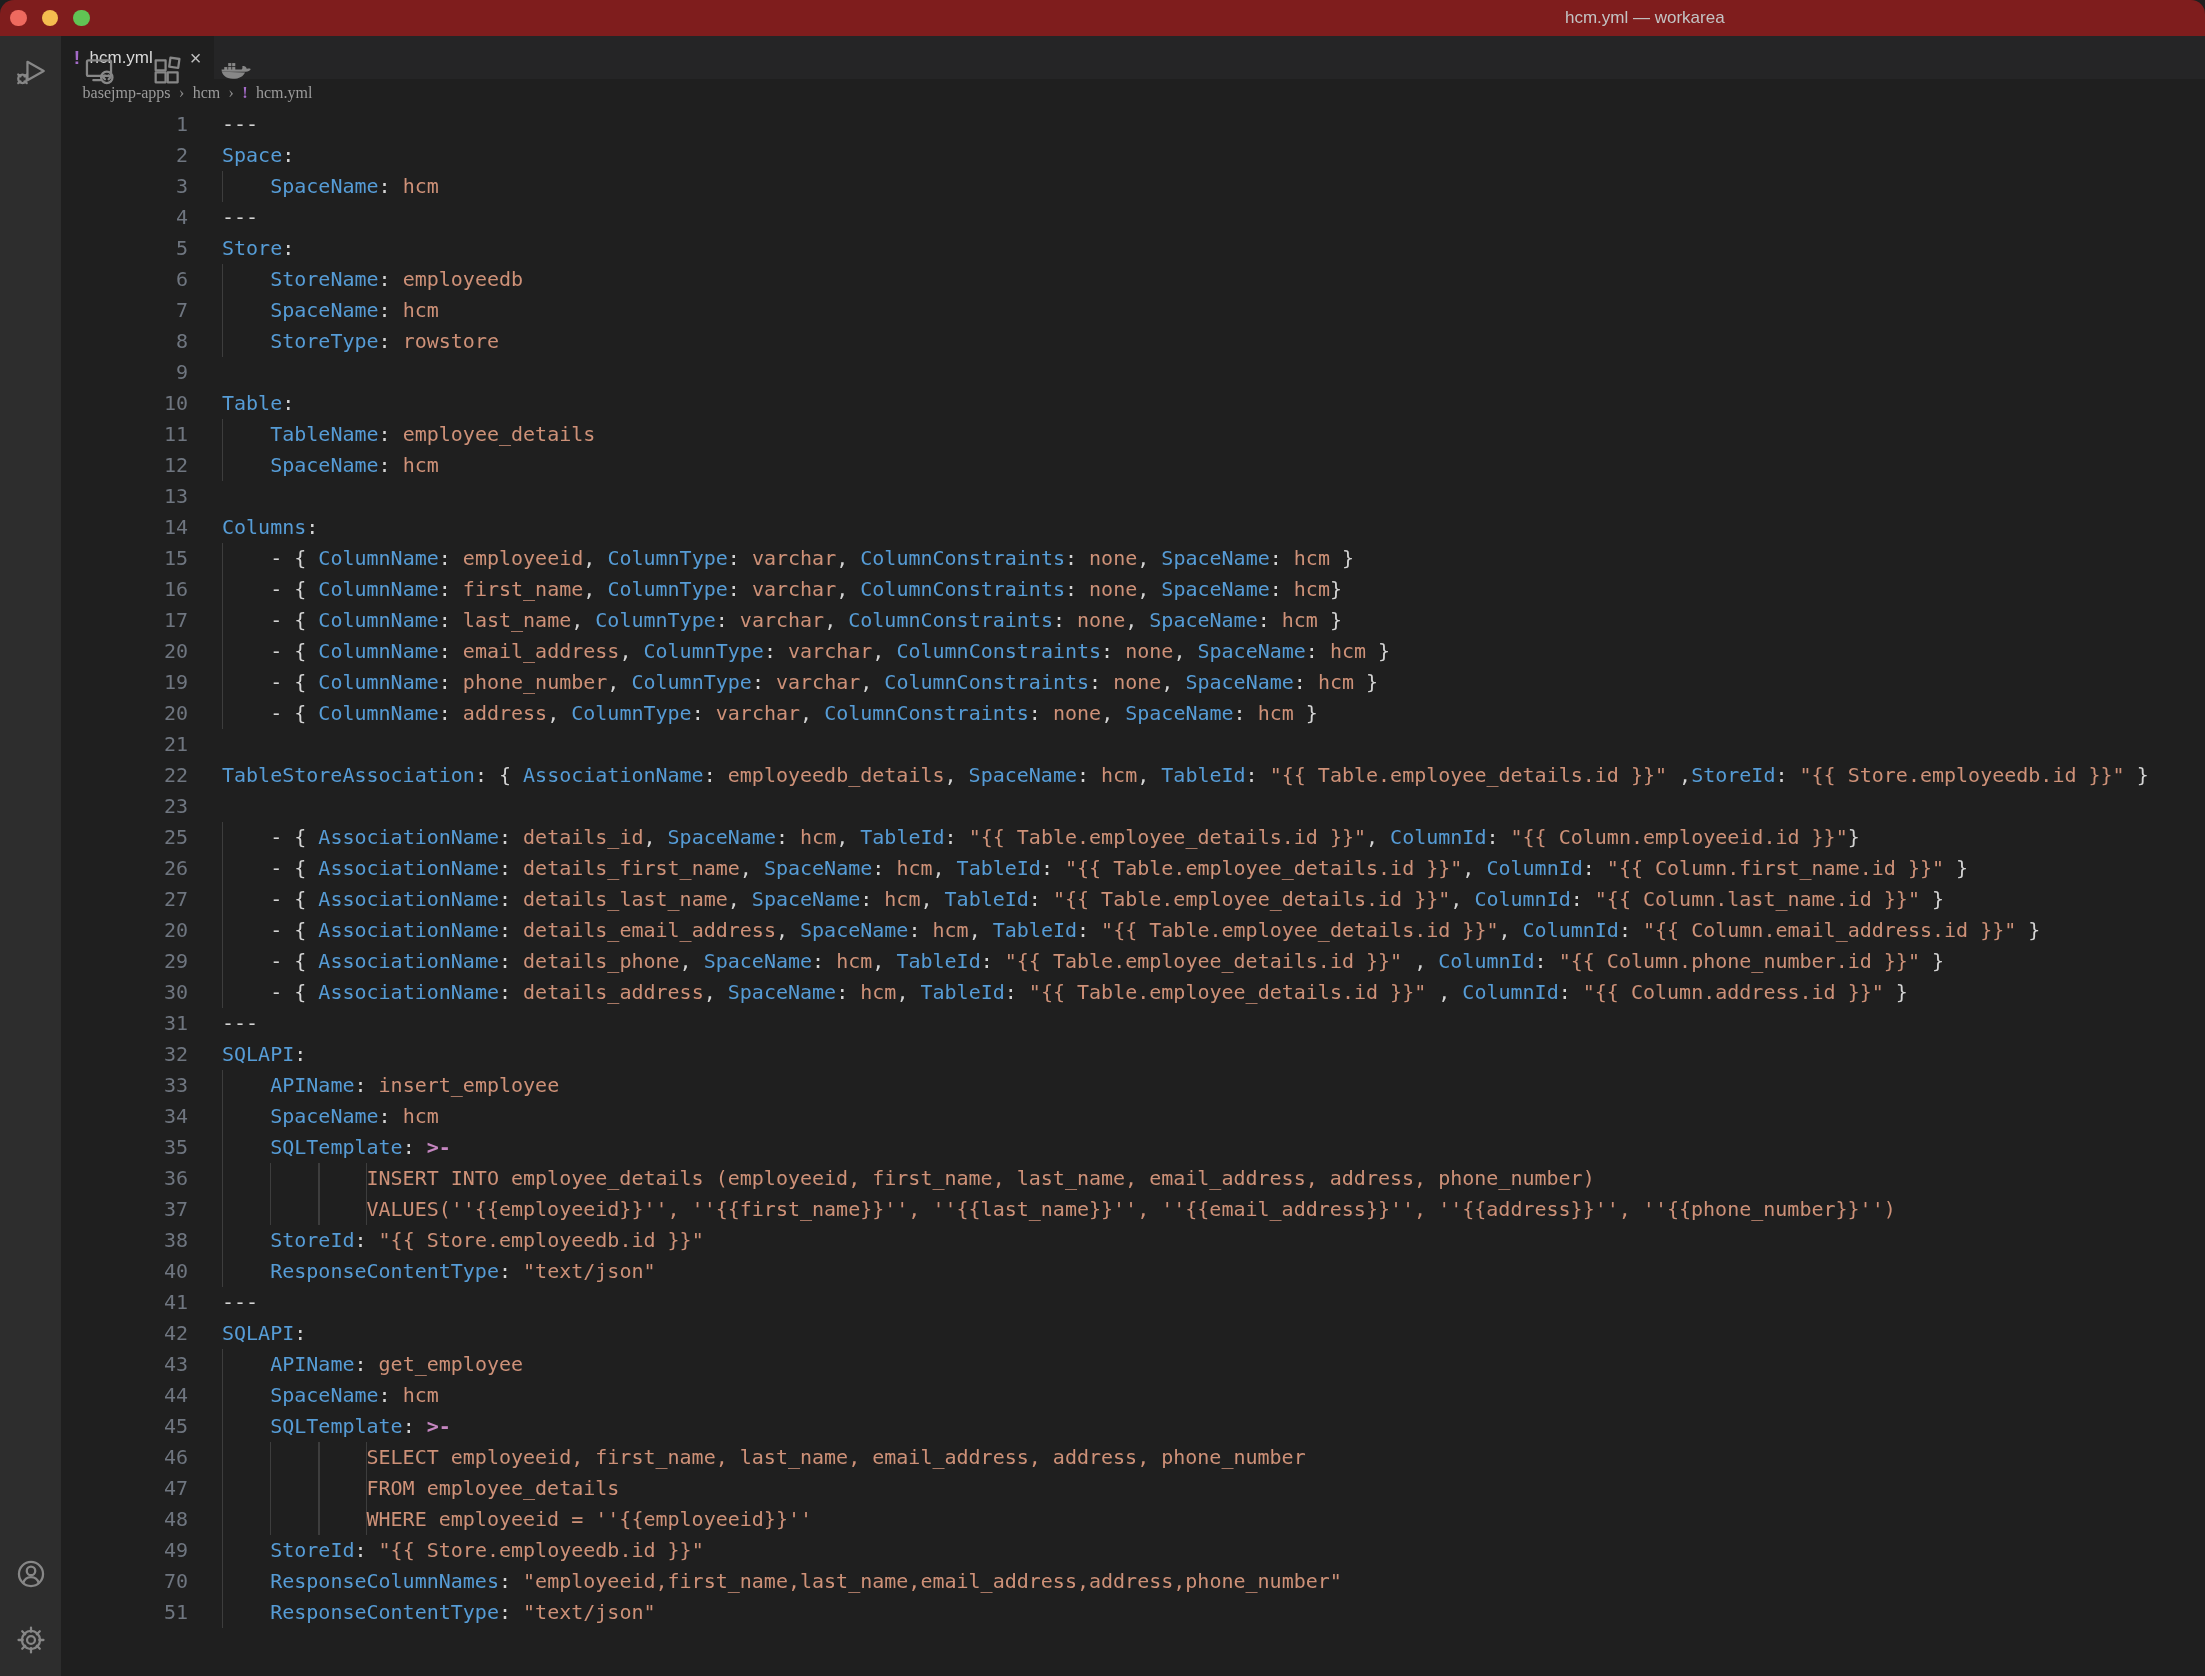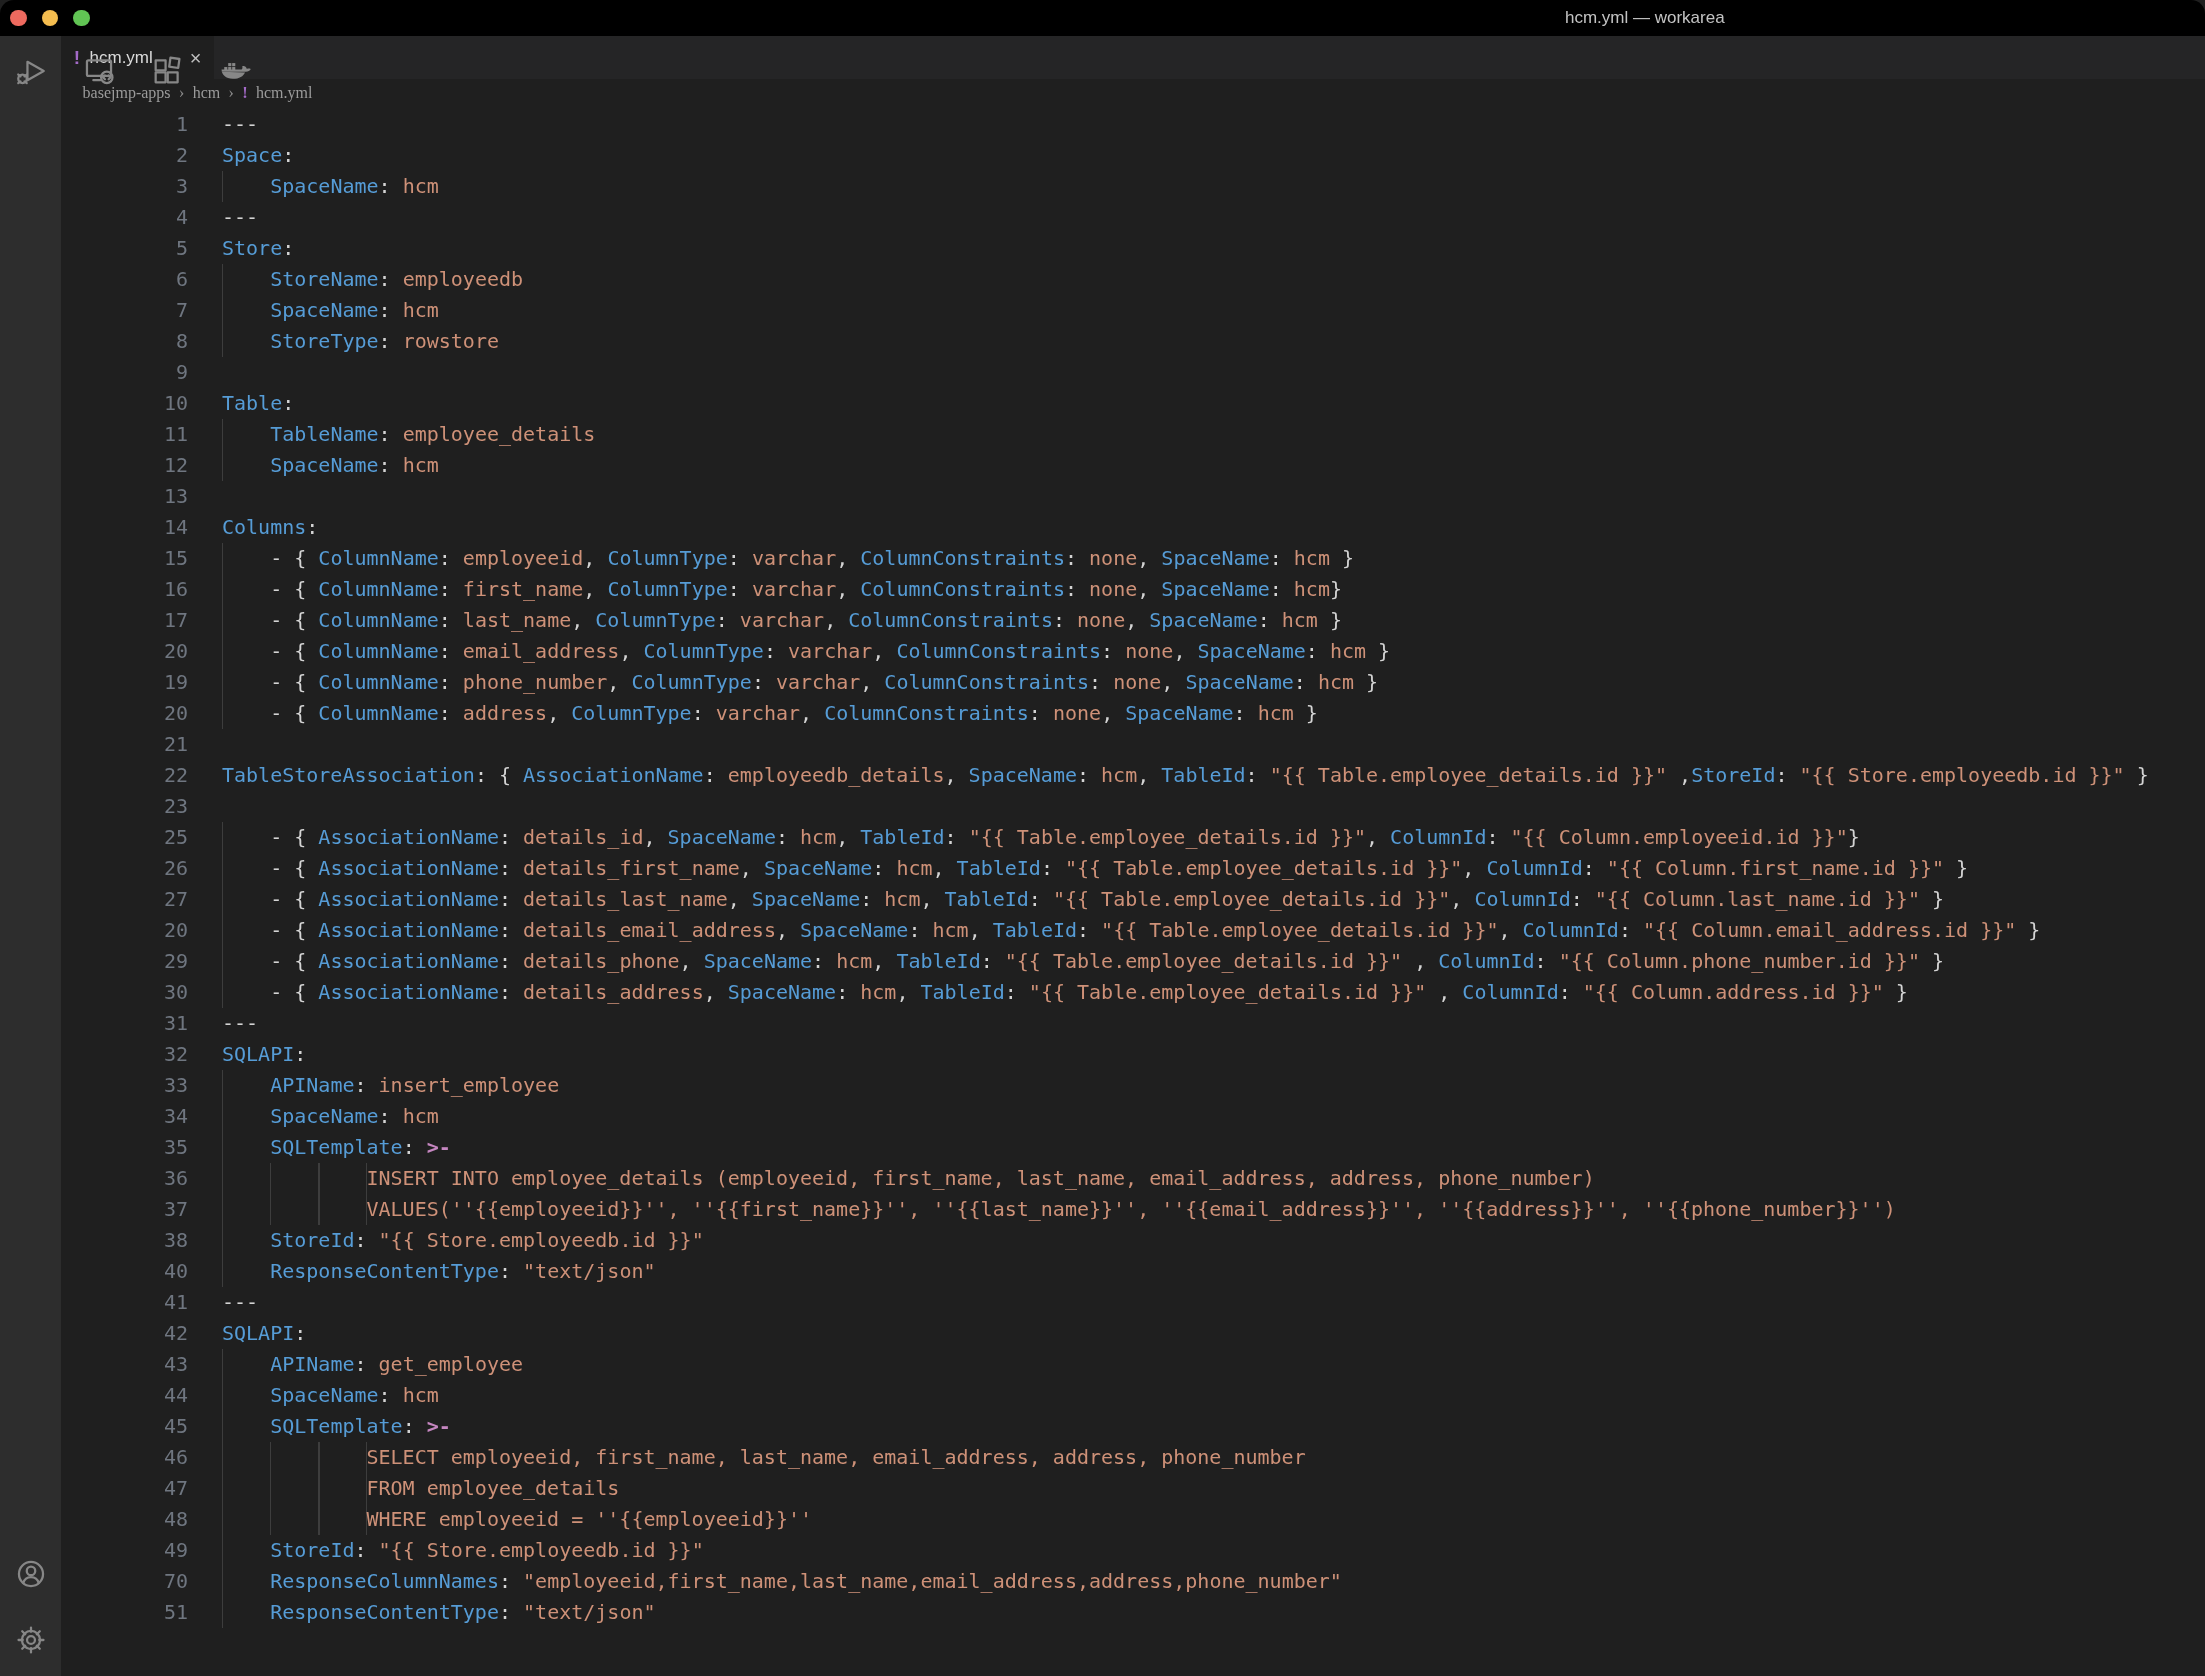--- a/index.html
+++ b/index.html
@@ -2,21 +2,21 @@
 <html style="font-size:10px"><head>
 <meta charset="utf-8">
 <style>
   * { margin:0; padding:0; box-sizing:border-box; }
   html,body { width:2205px; height:1676px; overflow:hidden; }
   body { background:#1f1f1f; font-family:"Liberation Sans", sans-serif; }
 
   .window { width:100%; height:100%; display:flex; flex-direction:column; border-radius:14px 14px 0 0; overflow:hidden; }
 
   
-  .titlebar { position:relative; height:36px; flex:0 0 auto; background:#000000; }
+  .titlebar { position:relative; height:36px; flex:0 0 auto; background:#7f1d1d; }
   .lights { position:absolute; left:10px; top:9.5px; display:flex; gap:15px; }
   .light { width:16.5px; height:16.5px; border-radius:50%; }
   .light.red    { background:#ee6a5f; }
   .light.yellow { background:#f5bd4f; }
   .light.green  { background:#61c454; }
   .win-title { position:absolute; left:1565px; top:8.2px; font-size:17px; color:#c3c3c3; white-space:nowrap; }
 
   
   .main { flex:1; display:flex; min-height:0; }
 

